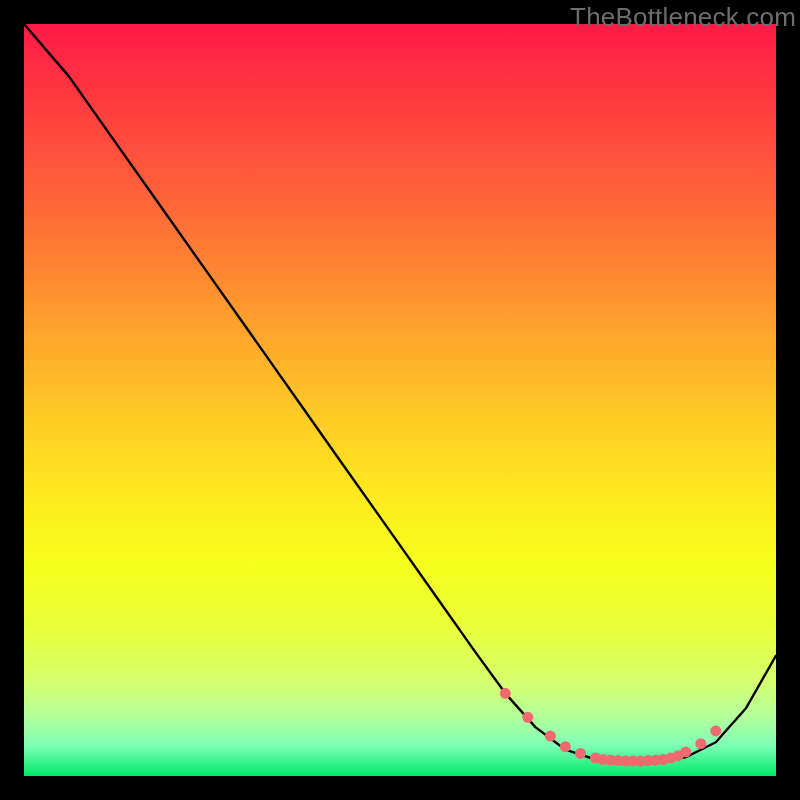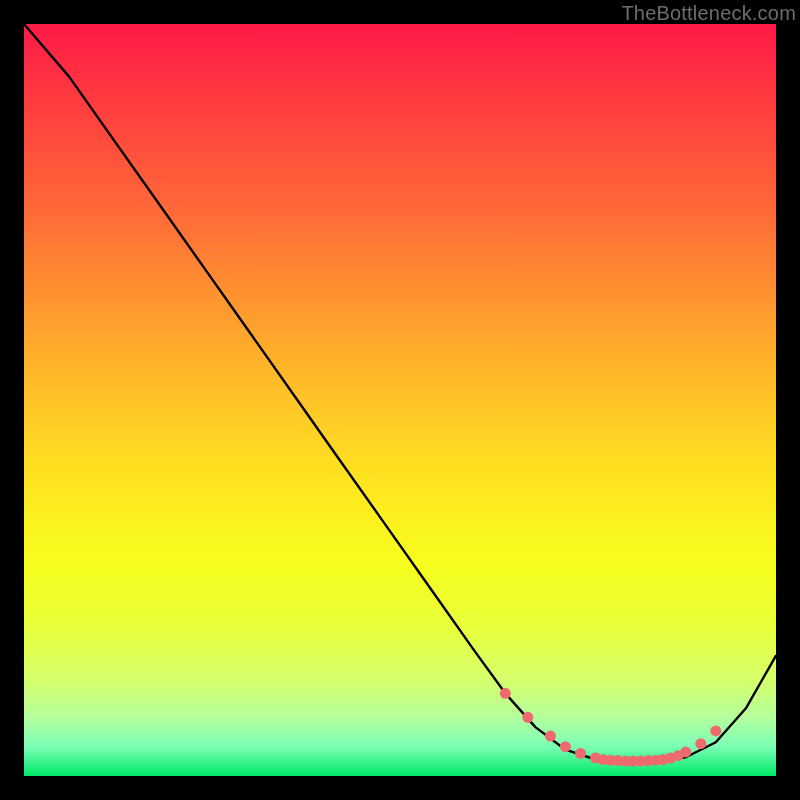--- a/index.html
+++ b/index.html
@@ -39,21 +39,21 @@
       #b6ff9a 92%,
       #7dffb6 96%,
       #00e868 100%
     );
   }
   .watermark {
     position: absolute;
     right: 4px;
     top: 2px;
     color: #6d6d6d;
-    font-size: 20px;
+    font-size: 26px;
     font-weight: 500;
     letter-spacing: 0.2px;
     user-select: none;
     text-align: right;
   }
   svg.plot {
     position: absolute;
     left: 0;
     top: 0;
     width: 752px;

